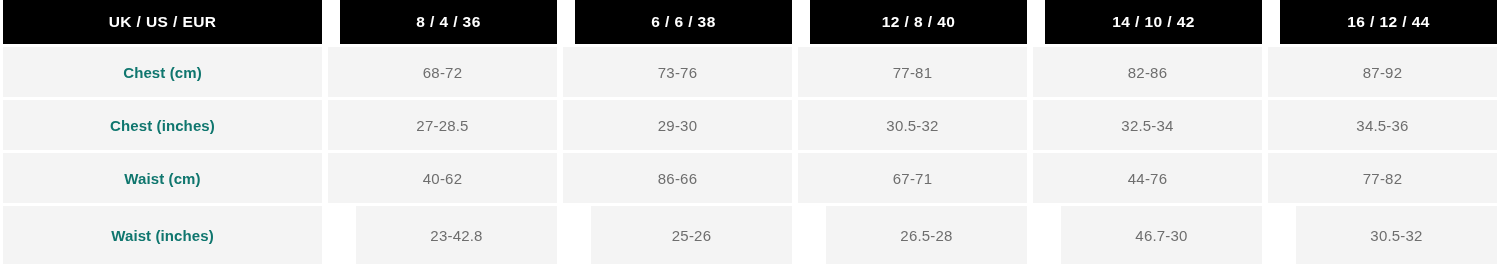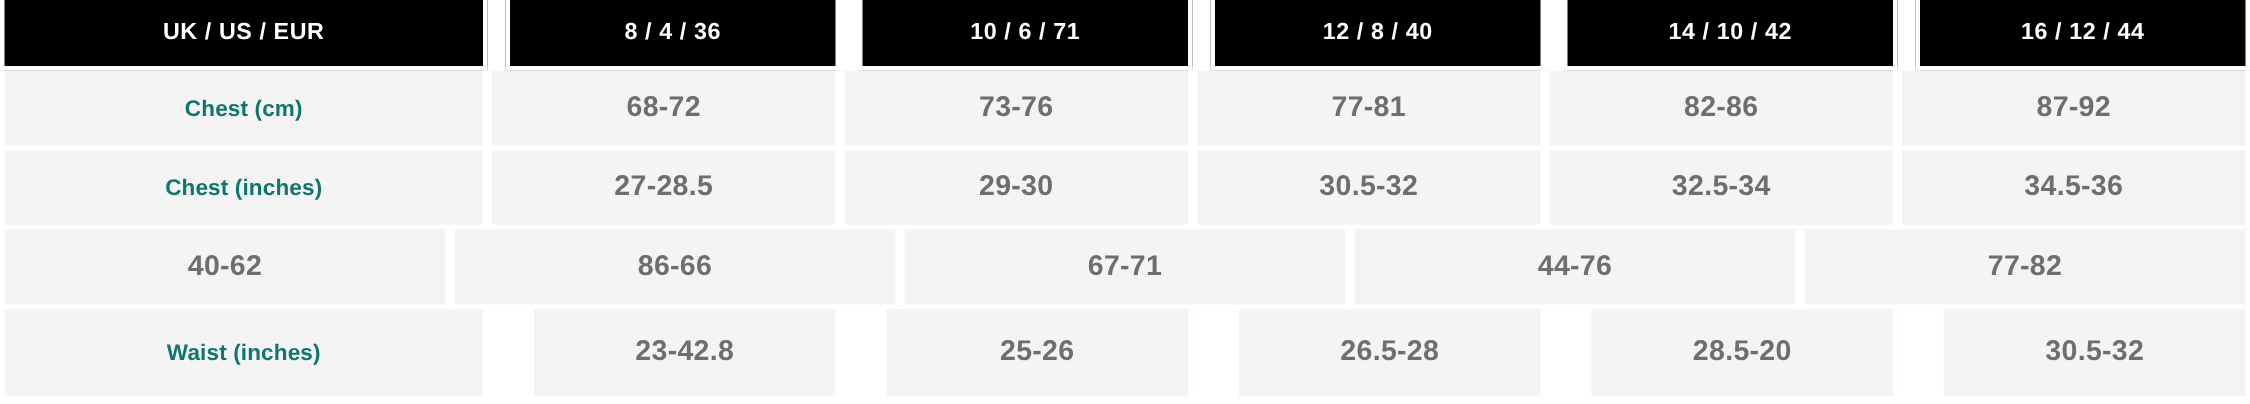--- a/index.html
+++ b/index.html
@@ -94,34 +94,34 @@
   }
 
   .body-row .cell.col-label {
     color: #0f766e;
     font-size: 15px;
     font-weight: bold;
     letter-spacing: 0.1px;
   }
   .body-row .cell.col-size {
     color: #6e6e6e;
-    font-size: 19px;
-    font-weight: bold;
+    font-size: 15px;
+    font-weight: normal;
     letter-spacing: 0.2px;
   }
 </style>
 </head>
 <body>
 
 <div class="size-chart">
 
   <div class="chart-row header-row">
     <div class="cell col-label">UK / US / EUR</div>
     <div class="cell col-size">8 / 4 / 36</div>
-    <div class="cell col-size">10 / 6 / 71</div>
+    <div class="cell col-size">6 / 6 / 38</div>
     <div class="cell col-size">12 / 8 / 40</div>
     <div class="cell col-size">14 / 10 / 42</div>
     <div class="cell col-size">16 / 12 / 44</div>
   </div>
 
   <div class="chart-row body-row">
     <div class="cell col-label">Chest (cm)</div>
     <div class="cell col-size">68-72</div>
     <div class="cell col-size">73-76</div>
     <div class="cell col-size">77-81</div>
@@ -132,29 +132,30 @@
   <div class="chart-row body-row">
     <div class="cell col-label">Chest (inches)</div>
     <div class="cell col-size">27-28.5</div>
     <div class="cell col-size">29-30</div>
     <div class="cell col-size">30.5-32</div>
     <div class="cell col-size">32.5-34</div>
     <div class="cell col-size">34.5-36</div>
   </div>
 
   <div class="chart-row body-row">
+    <div class="cell col-label">Waist (cm)</div>
     <div class="cell col-size">40-62</div>
     <div class="cell col-size">86-66</div>
     <div class="cell col-size">67-71</div>
     <div class="cell col-size">44-76</div>
     <div class="cell col-size">77-82</div>
   </div>
 
   <div class="chart-row body-row last-row">
     <div class="cell col-label">Waist (inches)</div>
     <div class="cell col-size">23-42.8</div>
     <div class="cell col-size">25-26</div>
     <div class="cell col-size">26.5-28</div>
-    <div class="cell col-size">28.5-20</div>
+    <div class="cell col-size">46.7-30</div>
     <div class="cell col-size">30.5-32</div>
   </div>
 
 </div>
 
 </body></html>

